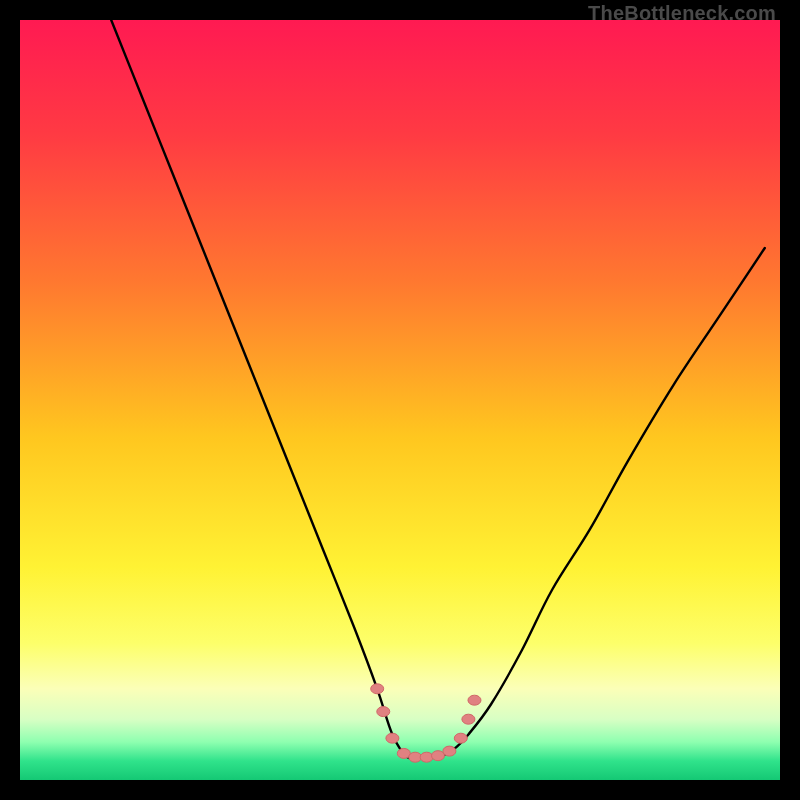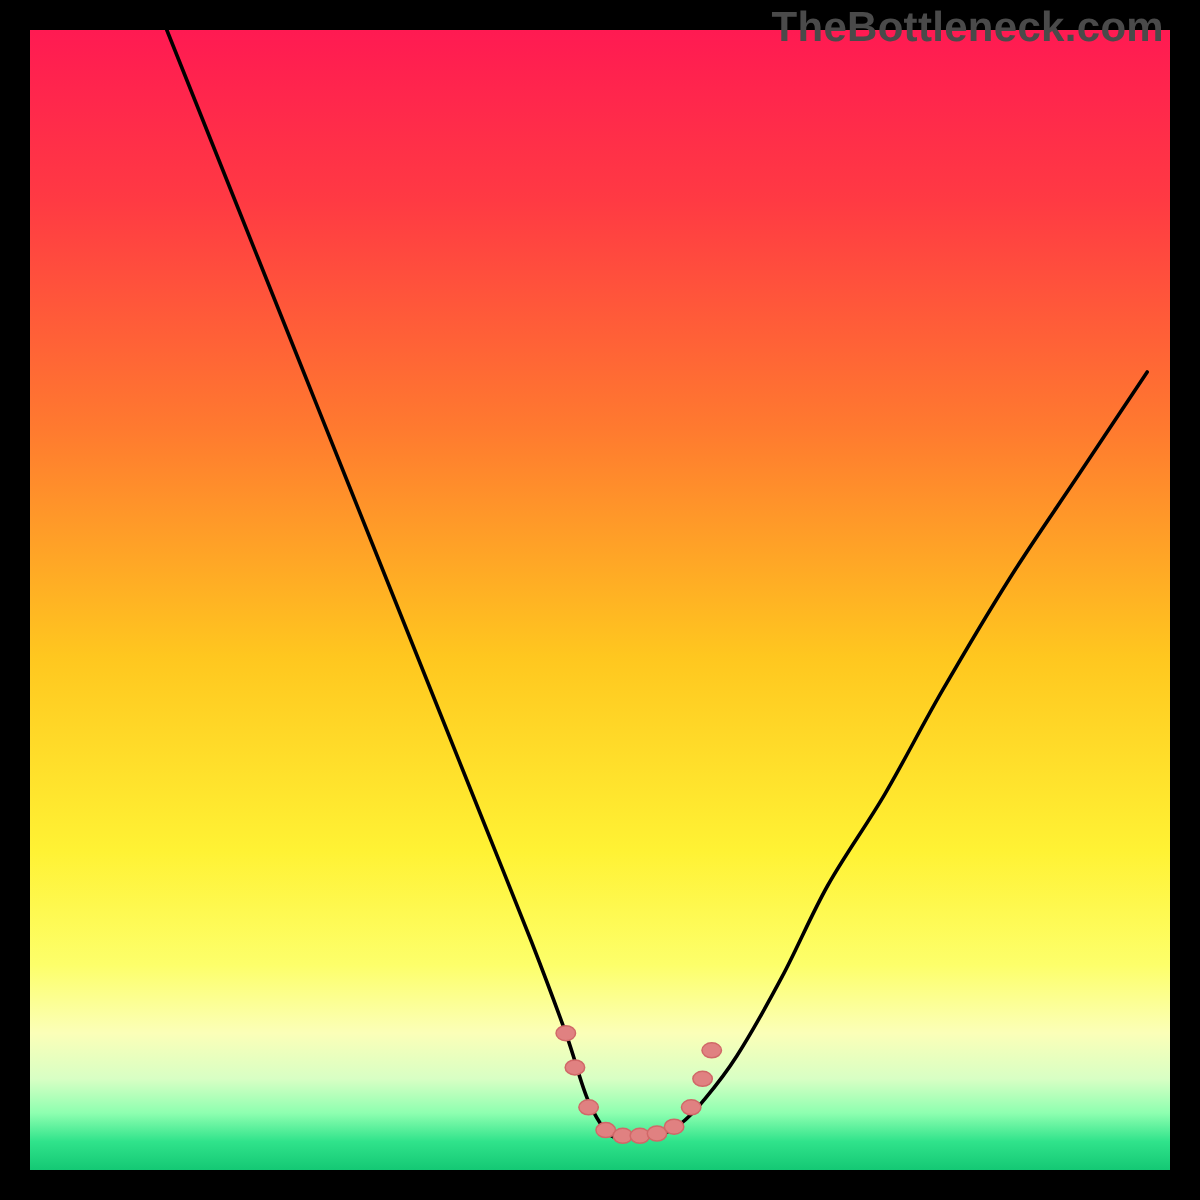--- a/index.html
+++ b/index.html
@@ -24,21 +24,21 @@
     left: 0;
     top: 0;
     width: 760px;
     height: 760px;
   }
   .watermark {
     position: absolute;
     top: 2px;
     right: 24px;
     color: #4a4a4a;
-    font-size: 28px;
+    font-size: 20px;
     font-weight: 600;
     letter-spacing: 0.2px;
   }
   svg.curve {
     position: absolute;
     left: 0;
     top: 0;
     width: 760px;
     height: 760px;
     overflow: visible;

